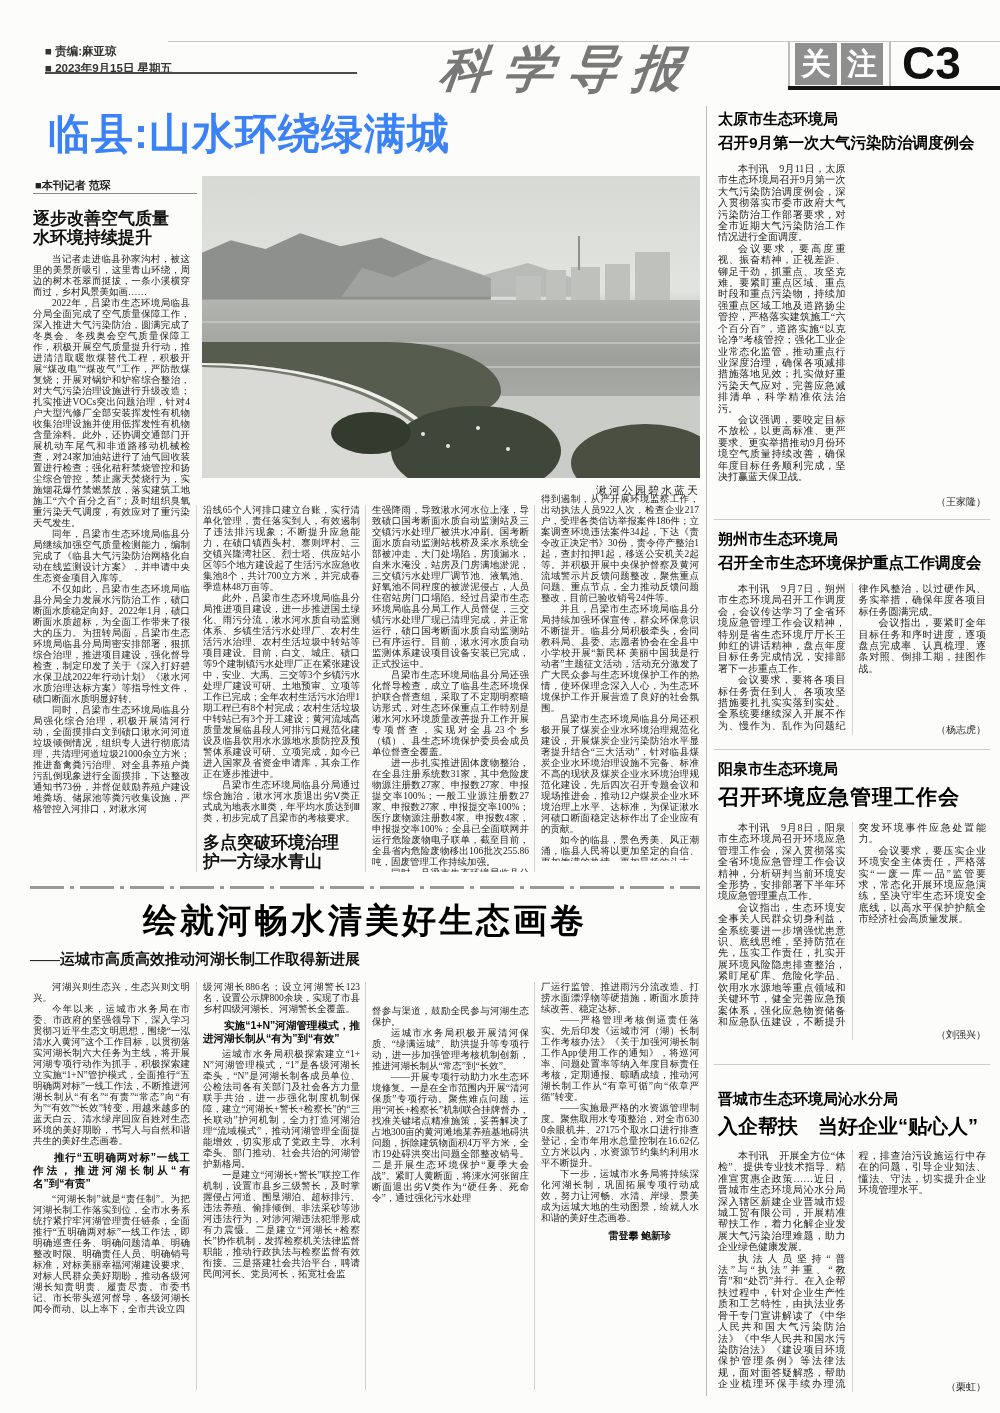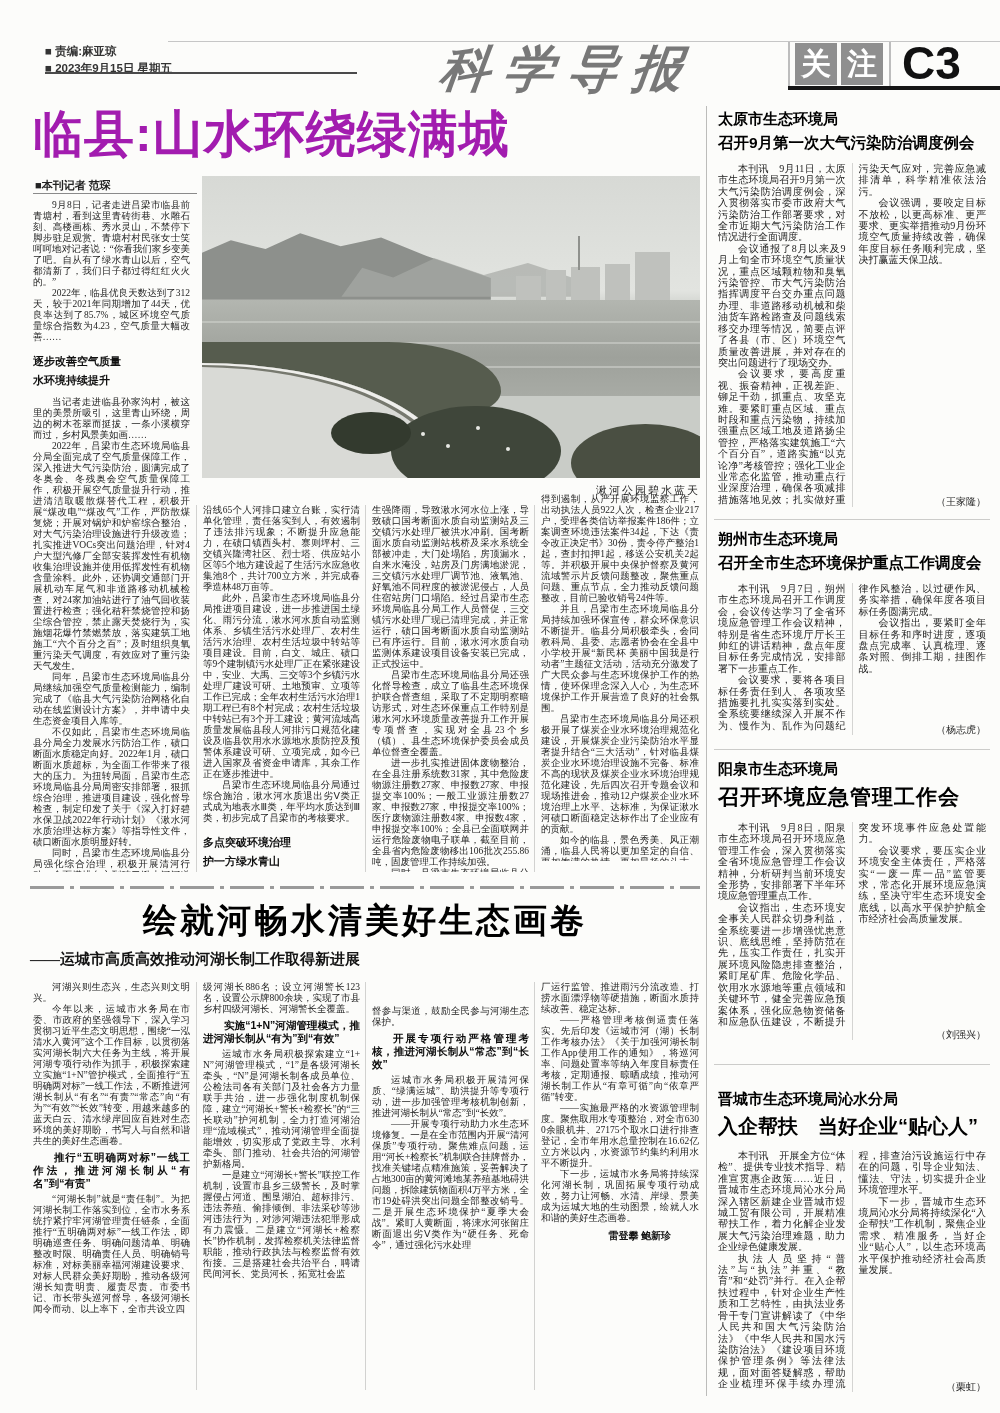--- a/index.html
+++ b/index.html
@@ -11,31 +11,31 @@
   .ed-line{font-size:11.5px;font-weight:600;color:#333;line-height:14px;white-space:nowrap;}
   .ed-rule{height:2px;background:#4a4a4a;}
   .masthead{font-family:"DejaVu Serif",serif;font-style:italic;font-weight:bold;font-size:50px;
             color:#787878;letter-spacing:14px;transform:skewX(-7deg);white-space:nowrap;}
   .secbox{width:42px;height:42px;background:#8f8f8f;color:#fff;font-weight:bold;font-size:30px;
           display:flex;align-items:center;justify-content:center;}
   .secbar{width:2px;background:#bdbdbd;}
   .pageno{font-size:46px;font-weight:bold;color:#111;line-height:46px;}
   .blackbar{background:#161616;}
   
-  .h1{font-size:50px;font-weight:900;letter-spacing:1px;color:#a21caf;line-height:56px;white-space:nowrap;}
+  .h1{font-size:42px;font-weight:900;letter-spacing:1px;color:#3b82f6;line-height:56px;white-space:nowrap;margin-left:15px;}
   .byline{font-size:11px;font-weight:bold;color:#222;}
   .thinrule{height:1px;background:#8a8a8a;}
   .colrule{width:1px;background:#d2d2d0;}
   .vdivider{width:1px;background:#bcbcba;}
   .hsep{height:1px;background:#ccccca;}
   .body{font-family:"Liberation Serif",serif;font-size:9.5px;line-height:11px;text-align:justify;
         color:#232323;word-break:break-all;overflow:hidden;}
   .body p{margin:0;text-indent:2em;}
   .body p.noindent{text-indent:0;}
-  .subhead{font-family:"Liberation Sans",sans-serif;font-size:11px;line-height:19px;font-weight:bold;
+  .subhead{font-family:"Liberation Sans",sans-serif;font-size:17px;line-height:19px;font-weight:bold;
            color:#111;margin:9px 0 7px 0;}
   .caption{font-family:"Liberation Serif",serif;font-size:11px;letter-spacing:2px;color:#222;text-align:right;}
   
   .dashrule{height:3px;background:repeating-linear-gradient(90deg,#9a9a9a 0 34px,transparent 34px 40px,#9a9a9a 40px 44px,transparent 44px 50px);}
   .h2{font-family:"Liberation Serif",serif;font-size:34px;font-weight:bold;letter-spacing:3px;
       color:#000;text-align:center;white-space:nowrap;}
   .h2sub{font-family:"Liberation Serif",serif;font-size:15px;font-weight:bold;color:#141414;text-align:left;}
   .fsub{font-family:"Liberation Sans",sans-serif;font-weight:bold;font-size:10.5px;line-height:13px;
         color:#0c0c0c;margin:4px 0;text-indent:2em;}
   .authors{font-family:"Liberation Serif",serif;font-weight:bold;font-size:10px;color:#111;}
@@ -113,24 +113,20 @@
     <div class="ph-shrub" style="right:-4%;bottom:-8%;width:30%;height:26%;background:#4a4f42;"></div>
     <div class="ph-shrub" style="left:26%;bottom:8%;width:16%;height:14%;background:#333a2e;"></div>
     <div class="ph-flower" style="left:44%;bottom:14%;"></div>
     <div class="ph-flower" style="left:49%;bottom:10%;"></div>
     <div class="ph-flower" style="left:55%;bottom:16%;"></div>
     <div class="ph-flower" style="left:61%;bottom:9%;"></div>
   </div>
   <div class="abs caption" style="left:400px;top:483px;width:300px;">湫河公园碧水蓝天</div>
 
   <div class="abs body" style="left:33px;top:200px;width:157px;height:672px;">
-    <div>
-        <p>9月8日，记者走进吕梁市临县前青塘村，看到这里青砖街巷、水雕石刻、高楼画栋、秀水灵山，不禁停下脚步驻足观赏。青塘村村民张女士笑呵呵地对记者说：“你看我们家乡变美了吧。自从有了绿水青山以后，空气都清新了，我们日子都过得红红火火的。”</p>
-        <p>2022年，临县优良天数达到了312天，较于2021年同期增加了44天，优良率达到了85.7%，城区环境空气质量综合指数为4.23，空气质量大幅改善……</p>
-      </div>
     <div class="subhead">
       <div>逐步改善空气质量</div>
       <div>水环境持续提升</div>
     </div>
     <div>
         <p>当记者走进临县孙家沟村，被这里的美景所吸引，这里青山环绕，周边的树木苍翠而挺拔，一条小溪横穿而过，乡村风景美如画……</p>
         <p>2022年，吕梁市生态环境局临县分局全面完成了空气质量保障工作，深入推进大气污染防治，圆满完成了冬奥会、冬残奥会空气质量保障工作，积极开展空气质量提升行动，推进清洁取暖散煤替代工程，积极开展“煤改电”“煤改气”工作，严防散煤复烧；开展对锅炉和炉窑综合整治，对大气污染治理设施进行升级改造；扎实推进VOCs突出问题治理，针对4户大型汽修厂全部安装挥发性有机物收集治理设施并使用低挥发性有机物含量涂料。此外，还协调交通部门开展机动车尾气和非道路移动机械检查，对24家加油站进行了油气回收装置进行检查；强化秸秆禁烧管控和扬尘综合管控，禁止露天焚烧行为，实施烟花爆竹禁燃禁放，落实建筑工地施工“六个百分之百”；及时组织臭氧重污染天气调度，有效应对了重污染天气发生。</p>
         <p>同年，吕梁市生态环境局临县分局继续加强空气质量检测能力，编制完成了《临县大气污染防治网格化自动在线监测设计方案》，并申请中央生态资金项目入库等。</p>
         <p>不仅如此，吕梁市生态环境局临县分局全力发展水污防治工作，碛口断面水质稳定向好。2022年1月，碛口断面水质超标，为全面工作带来了很大的压力。为扭转局面，吕梁市生态环境局临县分局周密安排部署，狠抓综合治理，推进项目建设，强化督导检查，制定印发了关于《深入打好碧水保卫战2022年行动计划》《湫水河水质治理达标方案》等指导性文件，碛口断面水质明显好转。</p>
         <p>同时，吕梁市生态环境局临县分局强化综合治理，积极开展清河行动，全面摸排白文到碛口湫水河河道垃圾倾倒情况，组织专人进行彻底清理，共清理河道垃圾21000余立方米；推进畜禽粪污治理、对全县养殖户粪污乱倒现象进行全面摸排，下达整改通知书73份，并督促鼓励养殖户建设堆粪场、储尿池等粪污收集设施，严格管控入河排口，对湫水河</p>
@@ -196,21 +192,20 @@
         <p>运城市水务局积极探索建立“1+N”河湖管理模式，“1”是各级河湖长牵头，“N”是河湖长制各成员单位、公检法司各有关部门及社会各方力量联手共治，进一步强化制度机制保障，建立“河湖长+警长+检察长”的“三长联动”护河机制，全力打造河湖治理“流域模式”，推动河湖管理全面提能增效，切实形成了党政主导、水利牵头、部门推动、社会共治的河湖管护新格局。</p>
         <p>一是建立“河湖长+警长”联控工作机制，设置市县乡三级警长，及时掌握侵占河道、围垦湖泊、超标排污、违法养殖、偷排倾倒、非法采砂等涉河违法行为，对涉河湖违法犯罪形成有力震慑。二是建立“河湖长+检察长”协作机制，发挥检察机关法律监督职能，推动行政执法与检察监督有效衔接。三是搭建社会共治平台，聘请民间河长、党员河长，拓宽社会监</p>
       </div>
   </div>
 
   <div class="abs colrule" style="left:365px;top:982px;height:408px;"></div>
   <div class="abs body" style="left:372px;top:1006px;width:157px;height:408px;">
     <div>
         <p class="noindent">督参与渠道，鼓励全民参与河湖生态保护。</p>
       </div>
-    <div class="fsub">开展专项行动严格管理考核，推进河湖长制从“常态”到“长效”</div>
     <div>
         <p>运城市水务局积极开展清河保质、“绿满运城”、助洪提升等专项行动，进一步加强管理考核机制创新，推进河湖长制从“常态”到“长效”。</p>
         <p>——开展专项行动助力水生态环境修复。一是在全市范围内开展“清河保质”专项行动。聚焦难点问题，运用“河长+检察长”机制联合挂牌督办，找准关键堵点精准施策，妥善解决了占地300亩的黄河滩地某养殖基地碍洪问题，拆除建筑物面积4万平方米，全市19处碍洪突出问题全部整改销号。二是开展生态环境保护“夏季大会战”。紧盯人黄断面，将涑水河张留庄断面退出劣Ⅴ类作为“硬任务、死命令”，通过强化污水处理</p>
       </div>
   </div>
 
   <div class="abs colrule" style="left:534px;top:982px;height:408px;"></div>
   <div class="abs body" style="left:541px;top:982px;width:158px;height:408px;">
     <div>
         <p class="noindent">厂运行监管、推进雨污分流改造、打捞水面漂浮物等硬措施，断面水质持续改善、稳定达标。</p>
@@ -222,21 +217,20 @@
   </div>
 
   <div class="abs vdivider" style="left:706px;top:106px;height:1290px;"></div>
 
   <div class="brief" style="top:110px;">
     <div class="kicker">太原市生态环境局</div>
     <div class="btitle" style="font-size:15.5px;line-height:20px;margin-top:5px;">召开9月第一次大气污染防治调度例会</div>
     <div class="bbody" style="height:344px;margin-top:10px;">
       <div>
           <p>本刊讯　9月11日，太原市生态环境局召开9月第一次大气污染防治调度例会，深入贯彻落实市委市政府大气污染防治工作部署要求，对全市近期大气污染防治工作情况进行全面调度。</p>
-          <p>会议通报了8月以来及9月上旬全市环境空气质量状况，重点区域颗粒物和臭氧污染管控、市大气污染防治指挥调度平台交办重点问题办理、非道路移动机械和柴油货车路检路查及问题线索移交办理等情况，简要点评了各县（市、区）环境空气质量改善进展，并对存在的突出问题进行了现场交办。</p>
           <p>会议要求，要高度重视、振奋精神，正视差距、铆足干劲，抓重点、攻坚克难。要紧盯重点区域、重点时段和重点污染物，持续加强重点区域工地及道路扬尘管控，严格落实建筑施工“六个百分百”，道路实施“以克论净”考核管控；强化工业企业常态化监管，推动重点行业深度治理，确保各项减排措施落地见效；扎实做好重污染天气应对，完善应急减排清单，科学精准依法治污。</p>
           <p>会议强调，要咬定目标不放松，以更高标准、更严要求、更实举措推动9月份环境空气质量持续改善，确保年度目标任务顺利完成，坚决打赢蓝天保卫战。</p>
         </div>
       <div class="sign">（王家隆）</div>
     </div>
   </div>
   <div class="abs hsep" style="left:714px;top:519px;width:276px;"></div>
 
   <div class="brief" style="top:530px;">
     <div class="kicker">朔州市生态环境局</div>
@@ -266,19 +260,18 @@
   </div>
   <div class="abs hsep" style="left:714px;top:1064px;width:276px;"></div>
 
   <div class="brief" style="top:1090px;">
     <div class="kicker">晋城市生态环境局沁水分局</div>
     <div class="btitle" style="font-size:20px;line-height:25px;margin-top:6px;">入企帮扶　当好企业“贴心人”</div>
     <div class="bbody" style="height:242px;margin-top:11px;">
       <div>
           <p>本刊讯　开展全方位“体检”、提供专业技术指导、精准宣贯惠企政策……近日，晋城市生态环境局沁水分局深入辖区新建企业晋城市煜城工贸有限公司，开展精准帮扶工作，着力化解企业发展大气污染治理难题，助力企业绿色健康发展。</p>
           <p>执法人员坚持“普法”与“执法”并重、“教育”和“处罚”并行。在入企帮扶过程中，针对企业生产性质和工艺特性，由执法业务骨干专门宣讲解读了《中华人民共和国大气污染防治法》《中华人民共和国水污染防治法》《建设项目环境保护管理条例》等法律法规，面对面答疑解惑，帮助企业梳理环保手续办理流程，排查治污设施运行中存在的问题，引导企业知法、懂法、守法，切实提升企业环境管理水平。</p>
-          <p>下一步，晋城市生态环境局沁水分局将持续深化“入企帮扶”工作机制，聚焦企业需求、精准服务，当好企业“贴心人”，以生态环境高水平保护推动经济社会高质量发展。</p>
         </div>
       <div class="sign">（栗虹）</div>
     </div>
   </div>
 
 </div>
 
 </body></html>

